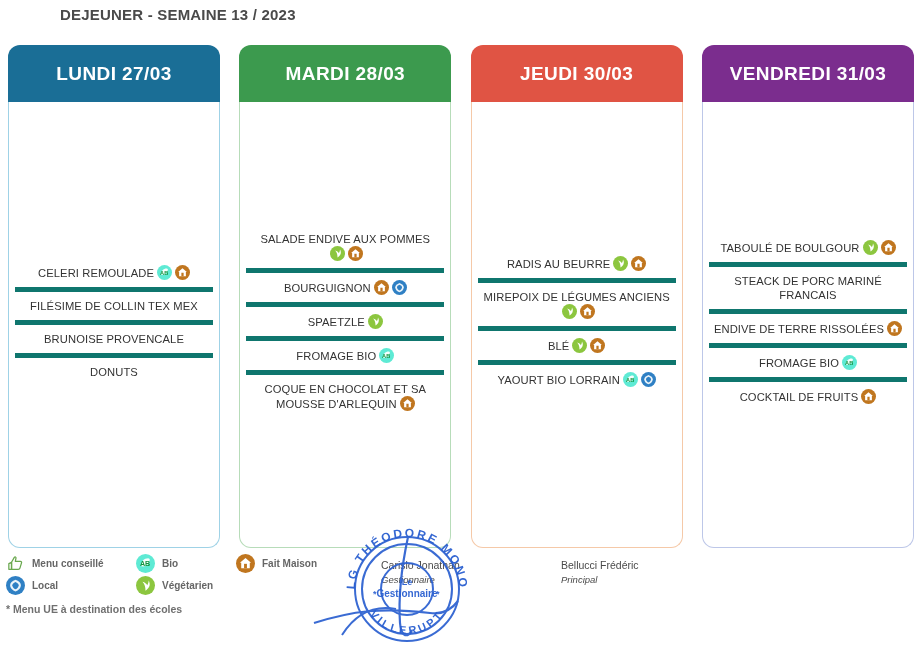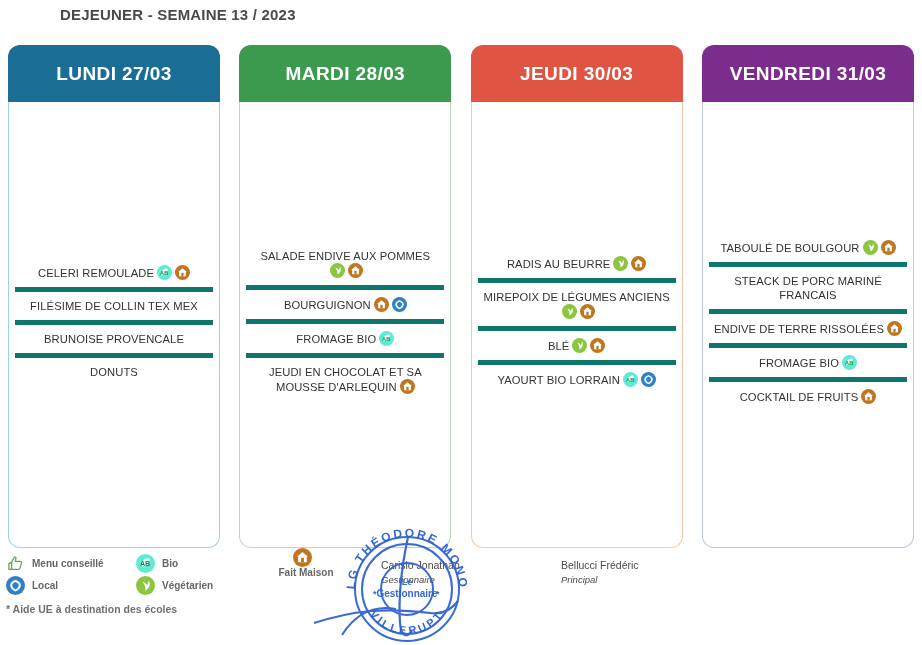--- a/index.html
+++ b/index.html
@@ -155,21 +155,21 @@
     flex: none;
     border-radius: 50%;
     box-sizing: border-box;
   }
   .legend-icon svg { display:block; width:19px; height:19px; }
   .legend-icon.plain { border-radius: 0; background: none; }
   .legend-label { font-size: 10px; }
 
   .le-menu   { width: 130px; }
   .le-bio    { width: 100px; }
-  .le-maison { width: 140px; flex-direction: column; }
+  .le-maison { width: 140px; }
   .le-local  { width: 130px; }
   .le-veg    { width: 140px; }
 
   #legend-note {
     margin-top: 7px;
     font-size: 10.5px;
     font-weight: bold;
     color: #707070;
   }
 
@@ -228,25 +228,28 @@
                   <path d="M12 5 L19 11 L17.4 11 L17.4 18 L6.6 18 L6.6 11 L5 11 Z" fill="#ffffff"></path>
                   <rect x="10.2" y="12.4" width="3.6" height="5.6" fill="#c0761f"></rect>
                 </svg></span></span></div>
           <div class="menu-item"><span class="menu-item-text">BOURGUIGNON</span><span class="badges"><span class="badge badge-maison"><svg viewBox="0 0 24 24">
                   <path d="M12 5 L19 11 L17.4 11 L17.4 18 L6.6 18 L6.6 11 L5 11 Z" fill="#ffffff"></path>
                   <rect x="10.2" y="12.4" width="3.6" height="5.6" fill="#c0761f"></rect>
                 </svg></span><span class="badge badge-local"><svg viewBox="0 0 24 24">
                   <path d="M12 4.6 C7.8 6.4 5.2 8.4 5.2 11.4 C5.2 15.4 8.4 18.4 12 19.6 C15.6 18.4 18.8 15.4 18.8 11.4 C18.8 8.4 16.2 6.4 12 4.6 Z" fill="#ffffff" opacity="0.9"></path>
                   <path d="M12 7.5 C9.6 8.6 8 9.8 8 11.6 C8 14 10 15.9 12 16.7 C14 15.9 16 14 16 11.6 C16 9.8 14.4 8.6 12 7.5 Z" fill="#2f80c4"></path>
                 </svg></span></span></div>
+          <div class="menu-item"><span class="menu-item-text">SPAETZLE</span><span class="badges"><span class="badge badge-veg"><svg viewBox="0 0 24 24">
+                  <path d="M12 18.5 C12 14 11.2 10.6 8.2 7.2 C11.2 8 13 9.6 14.2 11.6 C15.4 9.4 16 7.6 16 5.6 C16 5.6 18.6 9.6 16.6 13.6 C15.4 16 13.6 17.4 12 18.5 Z" fill="#ffffff"></path>
+                </svg></span></span></div>
           <div class="menu-item"><span class="menu-item-text">FROMAGE BIO</span><span class="badges"><span class="badge badge-bio"><svg viewBox="0 0 24 24">
                   <path d="M15.5 5.5 C10 5.5 6.4 9.2 6.6 15.5 C12.6 16.6 17 13.2 17.4 6.4 Z" fill="#ffffff" opacity="0.95"></path>
                   <text x="11.5" y="15.2" font-family="Liberation Sans, sans-serif" font-size="9" font-weight="bold" fill="#13943f" text-anchor="middle">AB</text>
                 </svg></span></span></div>
-          <div class="menu-item"><span class="menu-item-text">JEUDI EN CHOCOLAT ET SA MOUSSE D'ARLEQUIN</span><span class="badges"><span class="badge badge-maison"><svg viewBox="0 0 24 24">
+          <div class="menu-item"><span class="menu-item-text">COQUE EN CHOCOLAT ET SA MOUSSE D'ARLEQUIN</span><span class="badges"><span class="badge badge-maison"><svg viewBox="0 0 24 24">
                   <path d="M12 5 L19 11 L17.4 11 L17.4 18 L6.6 18 L6.6 11 L5 11 Z" fill="#ffffff"></path>
                   <rect x="10.2" y="12.4" width="3.6" height="5.6" fill="#c0761f"></rect>
                 </svg></span></span></div>
         </div>
       </div>
     </div>
     <div class="day-card day-2">
       <div class="day-header">JEUDI 30/03</div>
       <div class="day-card-body">
         <div class="menu-list">
@@ -355,21 +358,21 @@
     <div class="legend-entry le-veg">
       <span class="legend-icon badge-veg">
         <svg viewBox="0 0 24 24">
           <path d="M12 18.5 C12 14 11.2 10.6 8.2 7.2 C11.2 8 13 9.6 14.2 11.6 C15.4 9.4 16 7.6 16 5.6 C16 5.6 18.6 9.6 16.6 13.6 C15.4 16 13.6 17.4 12 18.5 Z" fill="#ffffff"></path>
         </svg>
       </span>
       <span class="legend-label">Végétarien</span>
     </div>
   </div>
 
-  <div id="legend-note">* Aide UE à destination des écoles</div>
+  <div id="legend-note">* Menu UE à destination des écoles</div>
 </div>
 
 <div class="signature-block" id="sig-gestionnaire">
   <div class="sig-name">Carislo Jonathan</div>
   <div class="sig-role">Gestionnaire</div>
 </div>
 
 <div class="signature-block" id="sig-principal">
   <div class="sig-name">Bellucci  Frédéric</div>
   <div class="sig-role">Principal</div>

